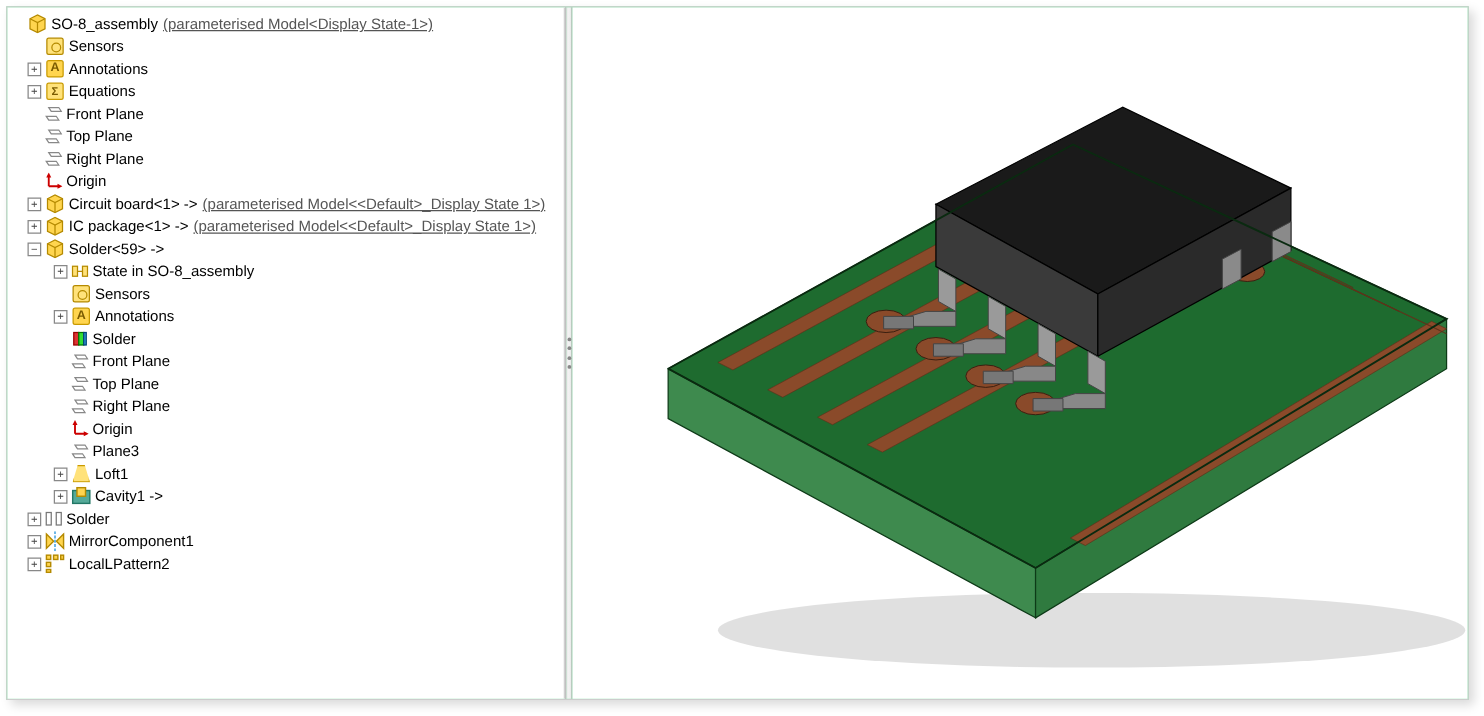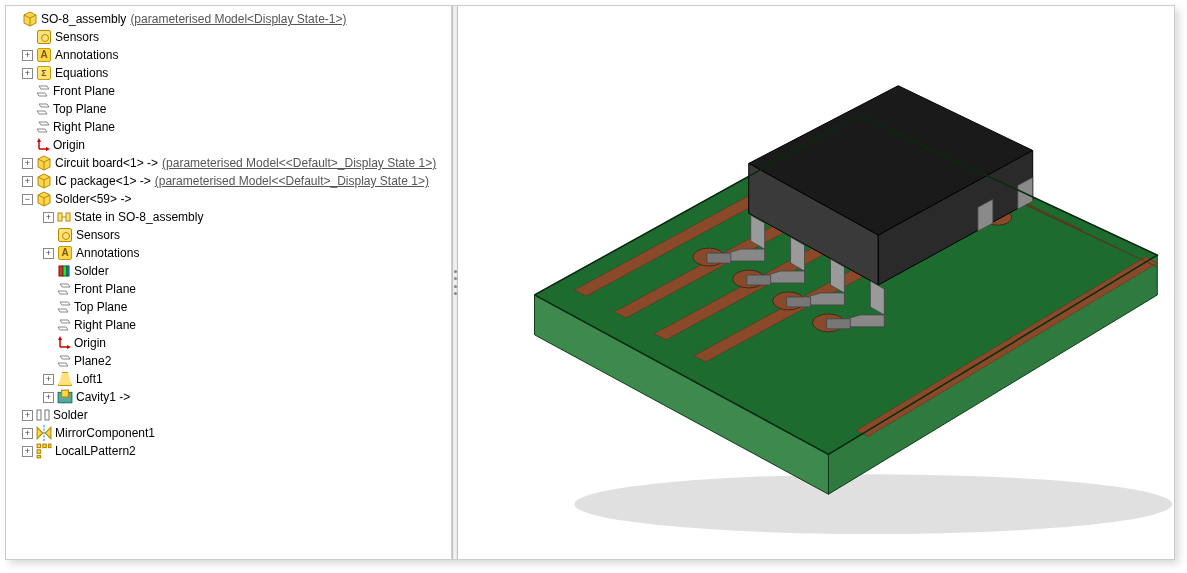--- a/index.html
+++ b/index.html
@@ -340,32 +340,32 @@
             <polygon points="3,0 1,4 5,4" fill="#c00"></polygon>
             <line x1="3" y1="11" x2="12" y2="11" stroke="#c00" stroke-width="1.5"></line>
             <polygon points="14,11 10,9 10,13" fill="#c00"></polygon>
           </svg>
       </span>
       <span class="tree-label">Origin</span>
     </div>
 
 
 
-
-    <div class="tree-row">
-      <span class="indent" style="width:35px"></span>
-      <span class="expander-spacer"></span>
-      <span class="tree-icon ic-plane">
-        <svg viewBox="0 0 14 14">
-            <polygon points="3,2 11,2 13,5 5,5" fill="none" stroke="#888"></polygon>
-            <polygon points="1,9 9,9 11,12 3,12" fill="none" stroke="#888"></polygon>
-          </svg>
-      </span>
-      <span class="tree-label">Plane2</span>
-    </div>
+    <div class="tree-row">
+      <span class="indent" style="width:35px"></span>
+      <span class="expander-spacer"></span>
+      <span class="tree-icon ic-plane">
+        <svg viewBox="0 0 14 14">
+            <polygon points="3,2 11,2 13,5 5,5" fill="none" stroke="#888"></polygon>
+            <polygon points="1,9 9,9 11,12 3,12" fill="none" stroke="#888"></polygon>
+          </svg>
+      </span>
+      <span class="tree-label">Plane3</span>
+    </div>
+
 
     <div class="tree-row">
       <span class="indent" style="width:35px"></span>
       <span class="expander">+</span>
       <span class="tree-icon">
           <span class="ic-loft"></span>
         </span>
       <span class="tree-label">Loft1</span>
     </div>
 

